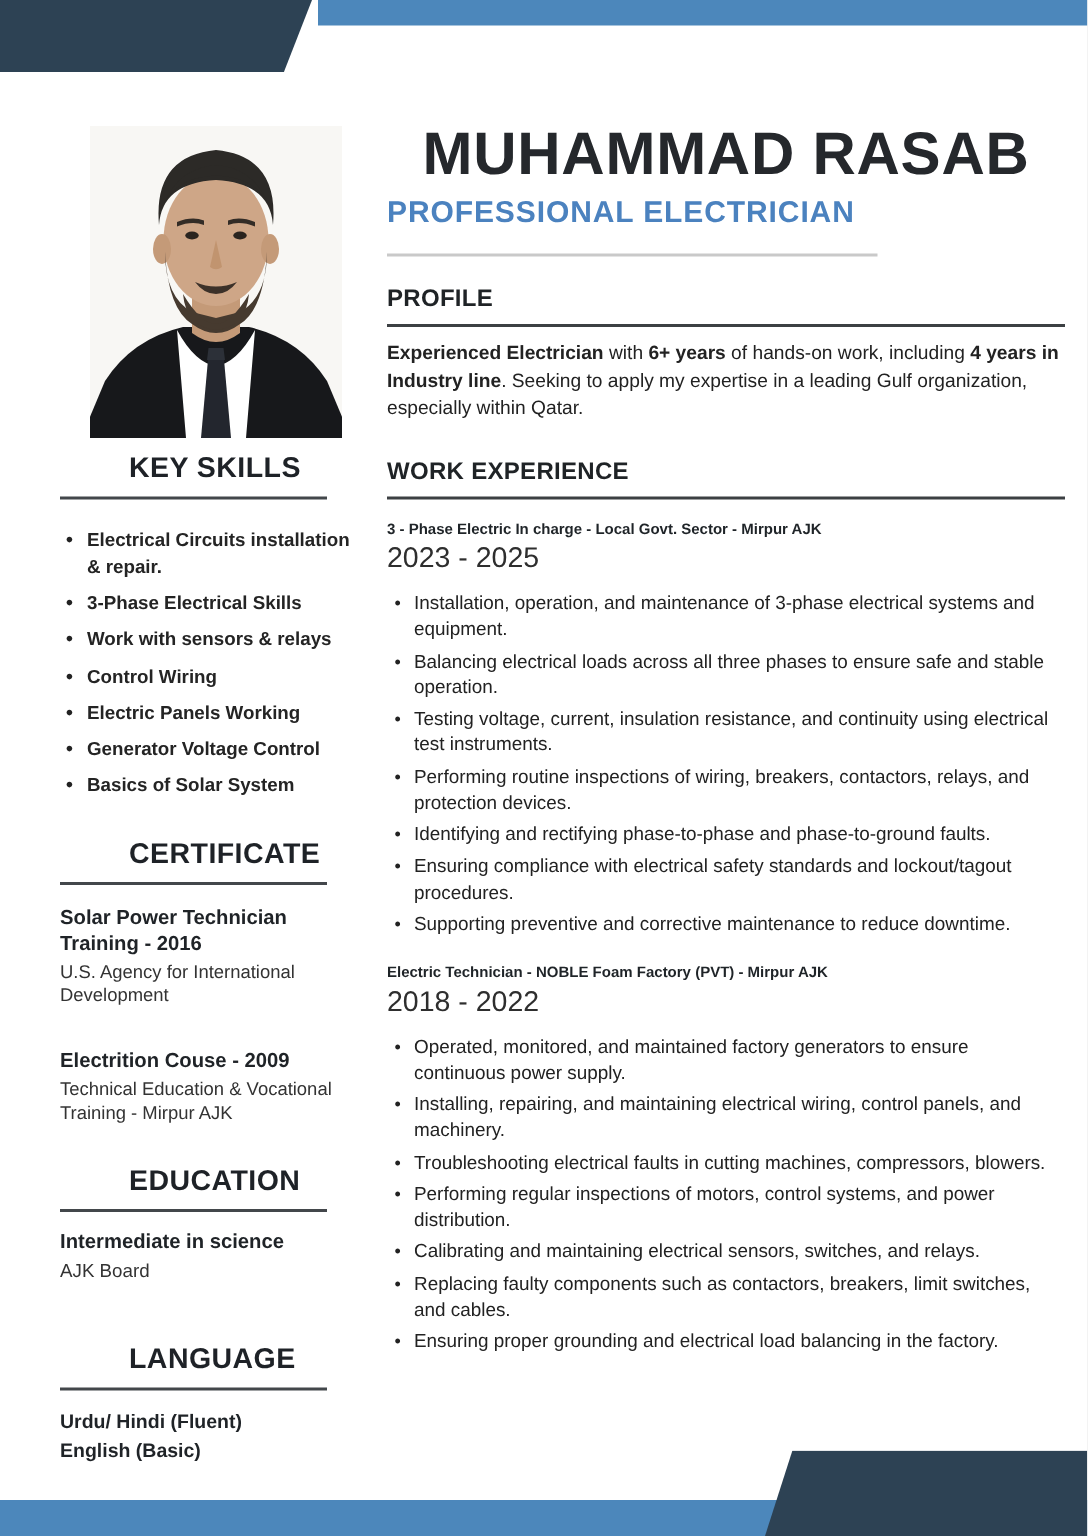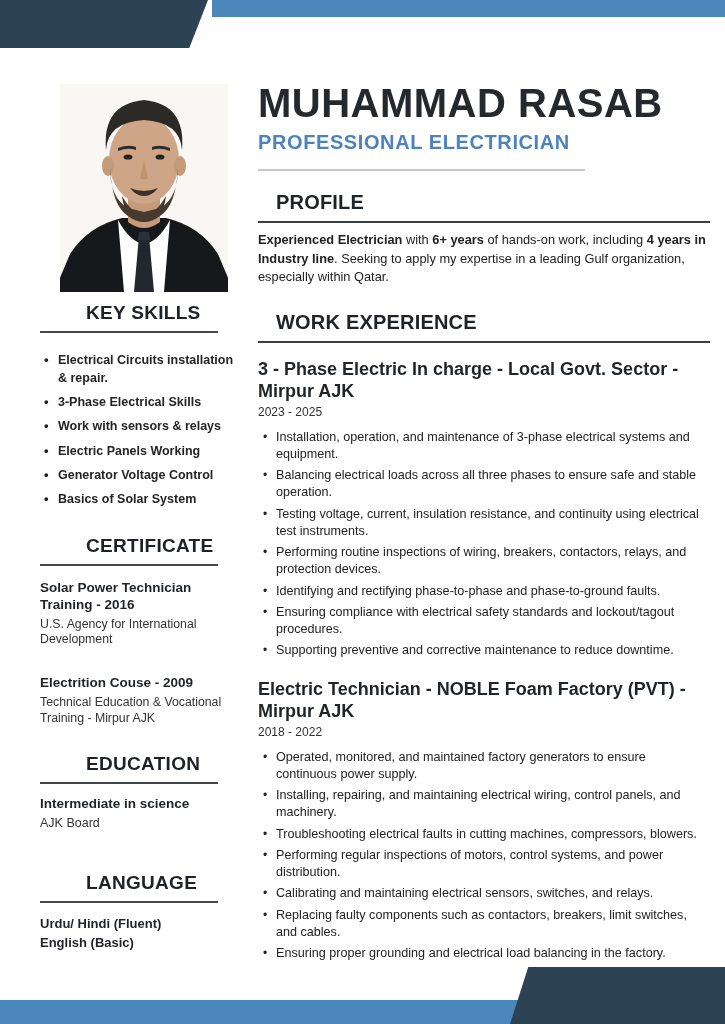--- a/index.html
+++ b/index.html
@@ -54,39 +54,40 @@
   .cert-org { font-size:12.3px; color:#333; line-height:1.25; margin-top:3px; }
   .edu-degree { font-size:13.5px; font-weight:bold; color:#1f2327; margin-top:12px; }
   .edu-board { font-size:12.5px; color:#333; margin-top:5px; }
   .lang-list { margin-top:12px; }
   .lang-item { font-size:13px; font-weight:bold; color:#1f2327; line-height:1.45; }
   
   .main { position:absolute; left:258px; top:82px; width:452px; }
   .name {
     font-size:40px; font-weight:bold; color:#25282c; letter-spacing:0.5px;
     line-height:1.05;
+    text-align:center;
   }
   .job-title-main {
     font-size:20px; font-weight:bold; color:#4b82bf; letter-spacing:0.6px;
     margin-top:7px;
   }
   .header-rule { height:2px; background:#c9c9c9; width:327px; margin-top:15px; }
   .contact-row { display:flex; align-items:center; margin-top:13px; }
   .contact-item { display:flex; align-items:center; margin-right:34px; }
   .contact-item .cicon { width:13px; height:13px; margin-right:7px; flex:0 0 auto; }
   .contact-item .cicon svg { display:block; width:13px; height:13px; fill:#2b2b2b; }
   .contact-text { font-size:11.5px; color:#3a3a3a; }
   .section { margin-top:20px; }
-  .section-heading { font-size:20px; font-weight:bold; color:#1f2326; letter-spacing:0.2px;margin-left:18px; }
+  .section-heading { font-size:16px; font-weight:bold; color:#1f2326; letter-spacing:0.2px; }
   .section-rule { height:2px; background:#3c4043; width:100%; margin-top:7px; }
   .profile-text { font-size:12.8px; line-height:1.45; color:#222; margin-top:8px; }
   .profile-text .b { font-weight:bold; }
   .job { margin-top:15px; }
-  .job-title { font-size:18px; font-weight:bold; color:#1f2428; line-height:1.25; }
-  .job-dates { font-size:12px; color:#2e2e2e; margin-top:2px; }
+  .job-title { font-size:10px; font-weight:bold; color:#1f2428; line-height:1.25; }
+  .job-dates { font-size:19px; color:#2e2e2e; margin-top:2px; }
   .job-bullets { list-style:none; margin-top:10px; }
   .job-bullets li {
     position:relative; padding-left:18px; font-size:12.6px; color:#222;
     line-height:1.37; margin-bottom:4px;
   }
   .job-bullets li::before {
     content:"•"; position:absolute; left:5px; top:0; font-size:12px; color:#222;
   }
 </style>
 </head>
@@ -137,20 +138,21 @@
 
   <div class="sidebar">
 
     <div class="side-section">
       <div class="side-heading">KEY SKILLS</div>
       <div class="side-rule"></div>
       <ul class="skills-list">
         <li>Electrical Circuits installation &amp; repair.</li>
         <li>3-Phase Electrical Skills</li>
         <li>Work with sensors &amp; relays</li>
+        <li>Control Wiring</li>
         <li>Electric Panels Working</li>
         <li>Generator Voltage Control</li>
         <li>Basics of Solar System</li>
       </ul>
     </div>
 
     <div class="side-section">
       <div class="side-heading">CERTIFICATE</div>
       <div class="side-rule"></div>
       <div class="cert-entry">

